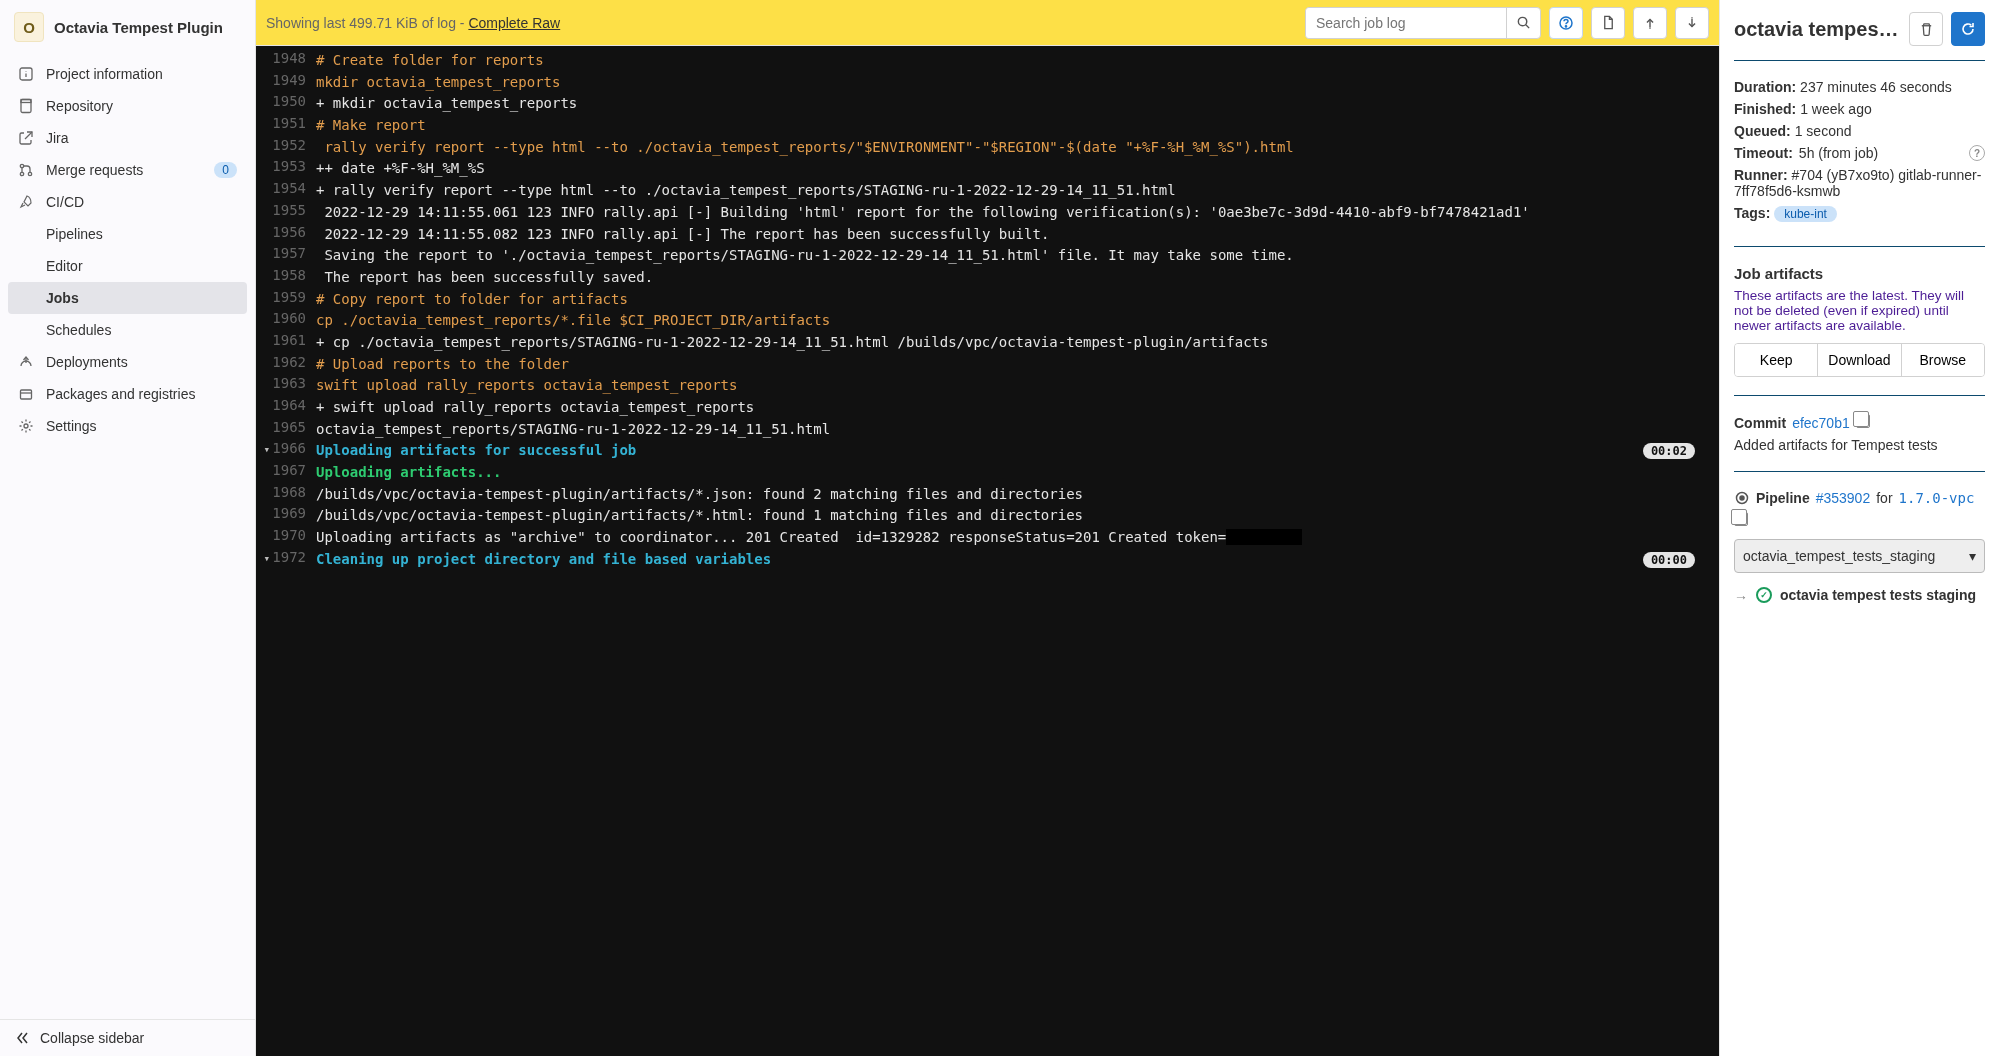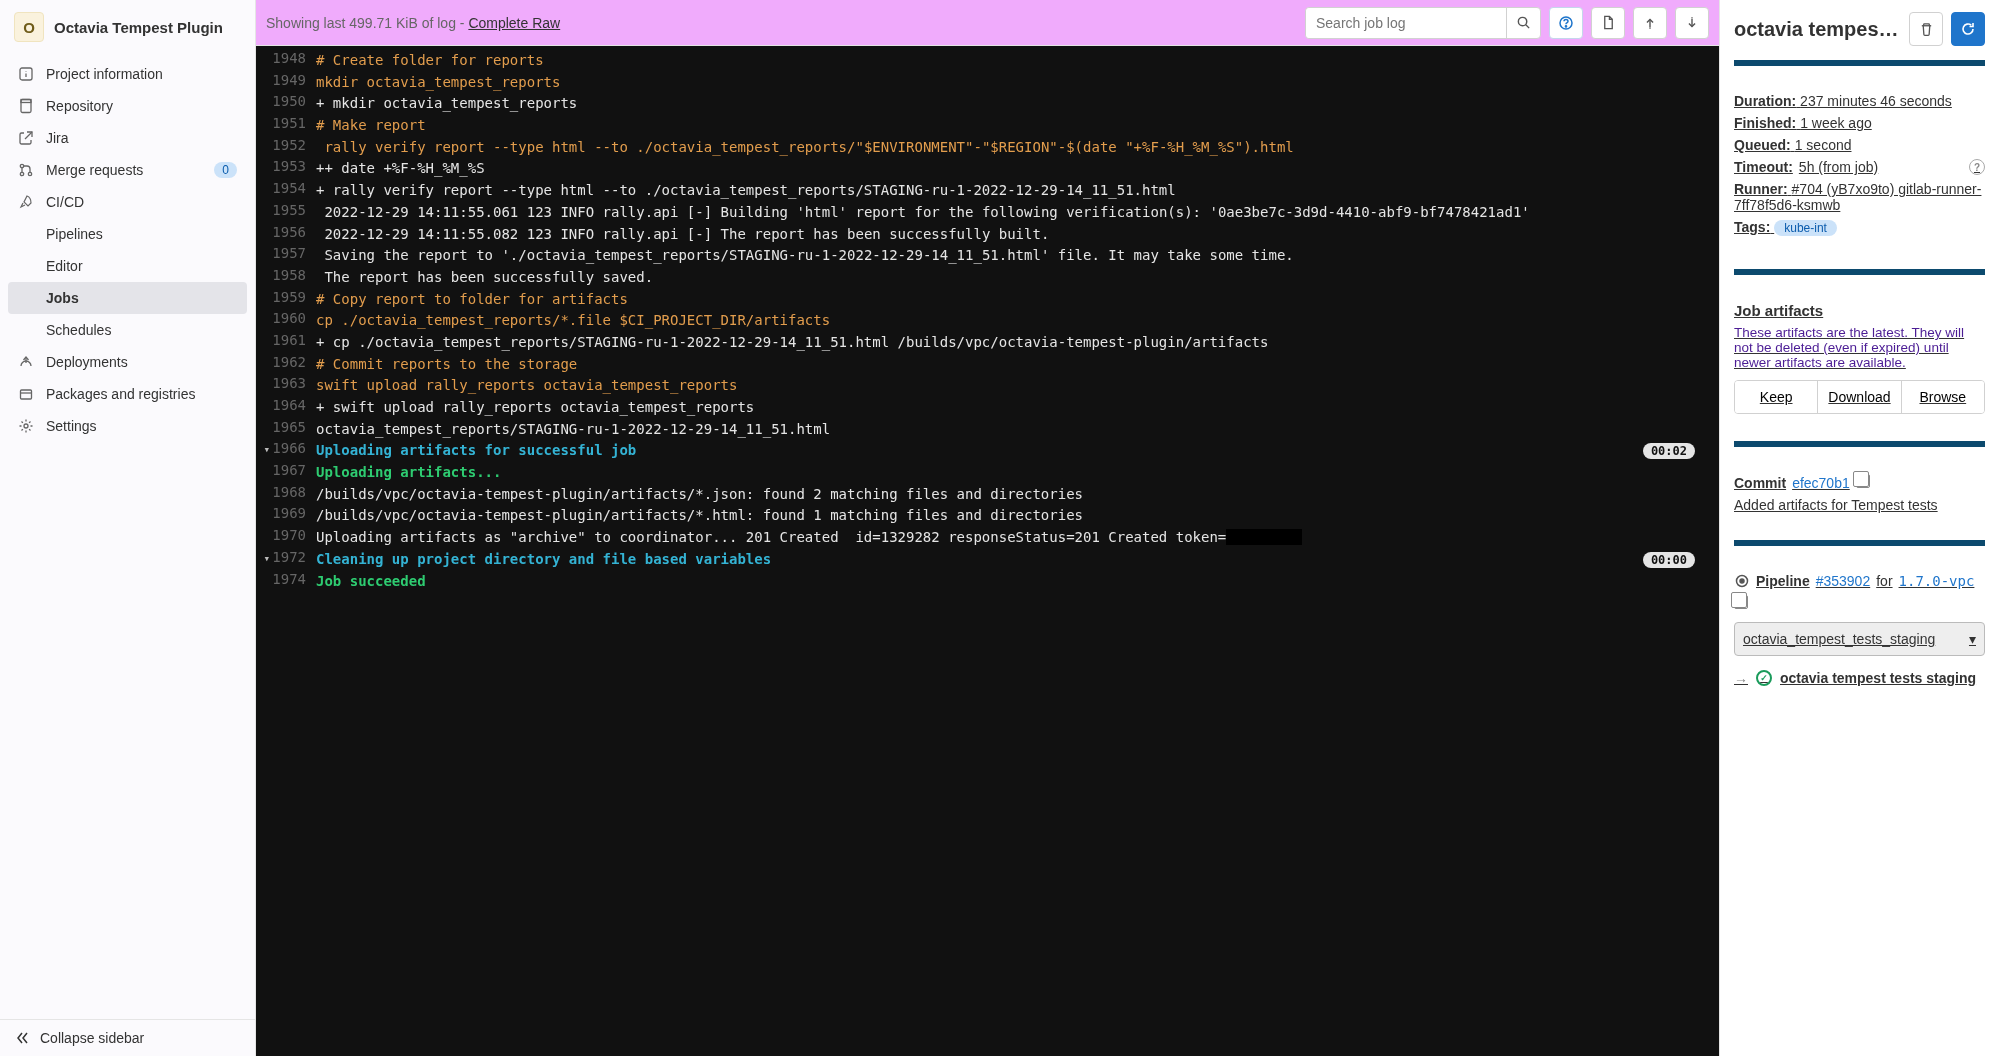--- a/index.html
+++ b/index.html
@@ -15,21 +15,21 @@
   .nav-item .icon { width:16px; height:16px; display:flex; align-items:center; justify-content:center; color:#666; }
   .nav-item .label { flex:1; }
   .nav-badge { background:#cbe2f9; color:#0b5cad; border-radius:10px; padding:1px 8px; font-size:12px; }
   .nav-sub { padding-left: 38px; font-size:14px; }
   .nav-item.active { background:#e4e4e9; font-weight:600; }
   .sidebar-footer { border-top:1px solid #e5e5e5; padding:10px 14px; display:flex; align-items:center; gap:10px; cursor:pointer; color:#333; }
 
   
   .main { flex:1; display:flex; height:100%; min-width:0; }
   .center { flex:1; display:flex; flex-direction:column; min-width:0; }
-  .topbar { height:46px; min-height:46px; background:#f0abfc; border-bottom:1px solid #e5e5e5; display:flex; align-items:center; padding:0 10px; gap:8px; }
+  .topbar { height:46px; min-height:46px; background:#fde047; border-bottom:1px solid #e5e5e5; display:flex; align-items:center; padding:0 10px; gap:8px; }
   .topbar .info { flex:1; color:#666; font-size:14px; }
   .topbar .info a { color:#333; }
   .search-wrap { display:flex; border:1px solid #d1d1d1; border-radius:4px; background:#fff; height:32px; }
   .search-wrap input { border:none; outline:none; padding:0 10px; width:200px; font-size:14px; border-radius:4px 0 0 4px; }
   .search-wrap .search-btn { width:34px; display:flex; align-items:center; justify-content:center; border-left:1px solid #d1d1d1; cursor:pointer; }
   .icon-btn { width:34px; height:32px; border:1px solid #d1d1d1; border-radius:4px; background:#fff; display:flex; align-items:center; justify-content:center; cursor:pointer; }
   .icon-btn.blue { color:#1f75cb; border-color:#c4d6ec; }
 
   
   .log { flex:1; background:#111; color:#e5e5e5; font-family: "SFMono-Regular", Menlo, Consolas, monospace; font-size:14px; overflow:auto; padding:4px 0 10px 0; }
@@ -42,21 +42,21 @@
   .log-row.green .text  { color:#2ecc71; font-weight:600; }
   .time-pill { background:#e5e5e5; color:#111; border-radius:12px; padding:1px 8px; font-size:12px; font-weight:600; margin-left:8px; align-self:center; }
   .log-row .mask { background:#000; color:#000; }
 
   
   .rightpanel { width:280px; min-width:280px; border-left:1px solid #e5e5e5; background:#fff; height:100%; overflow:auto; padding:12px 14px; }
   .rp-header { display:flex; align-items:center; gap:8px; margin-bottom:14px; }
   .rp-title { flex:1; font-size:20px; font-weight:700; white-space:nowrap; overflow:hidden; text-overflow:ellipsis; }
   .rp-btn { width:34px; height:34px; border:1px solid #d1d1d1; border-radius:4px; display:flex; align-items:center; justify-content:center; cursor:pointer; background:#fff; }
   .rp-btn.primary { background:#1f75cb; border-color:#1f75cb; color:#fff; }
-  .rp-section { border-top:6px solid #0c4a6e; padding:27px 0;text-decoration:underline; }
+  .rp-section { border-top:1px solid #0c4a6e; padding:18px 0; }
   .rp-kv { margin-bottom:6px; font-size:14px; }
   .rp-kv .k { font-weight:600; }
   .rp-tag { display:inline-block; background:#cbe2f9; color:#0b5cad; border-radius:10px; padding:1px 10px; font-size:12px; }
   .rp-heading { font-weight:700; font-size:15px; margin-bottom:6px; }
   .rp-desc { color:#4c1d95; font-size:13.5px; margin-bottom:10px; }
   .btn-row { display:flex; border:1px solid #d1d1d1; border-radius:4px; overflow:hidden; }
   .btn-row button { flex:1; padding:8px 0; background:#fff; border:none; cursor:pointer; font-size:14px; }
   .btn-row button + button { border-left:1px solid #d1d1d1; }
   .rp-link { color:#1f75cb; text-decoration:none; }
   .rp-select { width:100%; border:1px solid #bbb; background:#eee; border-radius:4px; padding:8px; font-size:14px; display:flex; justify-content:space-between; align-items:center; cursor:pointer; }
@@ -289,21 +289,21 @@
         <div class="log-row orange">
           <div class="gutter">1960</div>
           <div class="text">cp ./octavia_tempest_reports/*.file $CI_PROJECT_DIR/artifacts</div>
         </div>
         <div class="log-row">
           <div class="gutter">1961</div>
           <div class="text">+ cp ./octavia_tempest_reports/STAGING-ru-1-2022-12-29-14_11_51.html /builds/vpc/octavia-tempest-plugin/artifacts</div>
         </div>
         <div class="log-row orange">
           <div class="gutter">1962</div>
-          <div class="text"># Commit reports to the storage</div>
+          <div class="text"># Upload reports to the folder</div>
         </div>
         <div class="log-row orange">
           <div class="gutter">1963</div>
           <div class="text">swift upload rally_reports octavia_tempest_reports</div>
         </div>
         <div class="log-row">
           <div class="gutter">1964</div>
           <div class="text">+ swift upload rally_reports octavia_tempest_reports</div>
         </div>
         <div class="log-row">
@@ -328,24 +328,20 @@
           <div class="text">/builds/vpc/octavia-tempest-plugin/artifacts/*.html: found 1 matching files and directories </div>
         </div>
         <div class="log-row">
           <div class="gutter">1970</div>
           <div class="text">Uploading artifacts as "archive" to coordinator... 201 Created  id=1329282 responseStatus=201 Created token=<span class="mask">         </span></div>
         </div>
         <div class="log-row cyan section">
           <div class="gutter">1972</div>
           <div class="text">Cleaning up project directory and file based variables</div>
           <div class="time-pill">00:00</div>
-        </div>
-        <div class="log-row green">
-          <div class="gutter">1974</div>
-          <div class="text">Job succeeded</div>
         </div>
       </div>
   </div>
 
   <aside class="rightpanel">
     <div class="rp-header">
       <div class="rp-title">octavia tempest …</div>
       <div class="rp-btn">
           <span>
             <svg width="15" height="15" viewBox="0 0 16 16" fill="none" stroke="#555" stroke-width="1.4">

